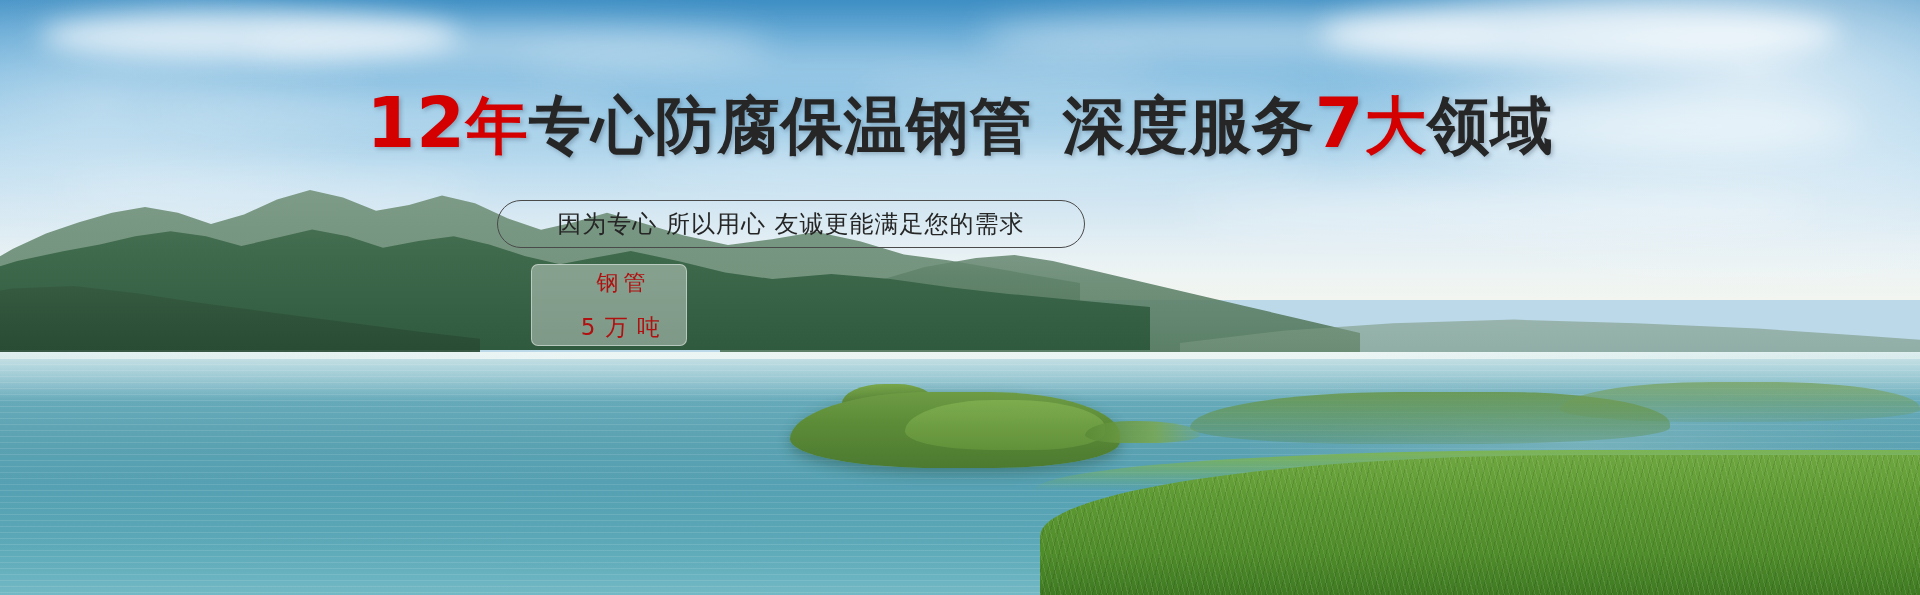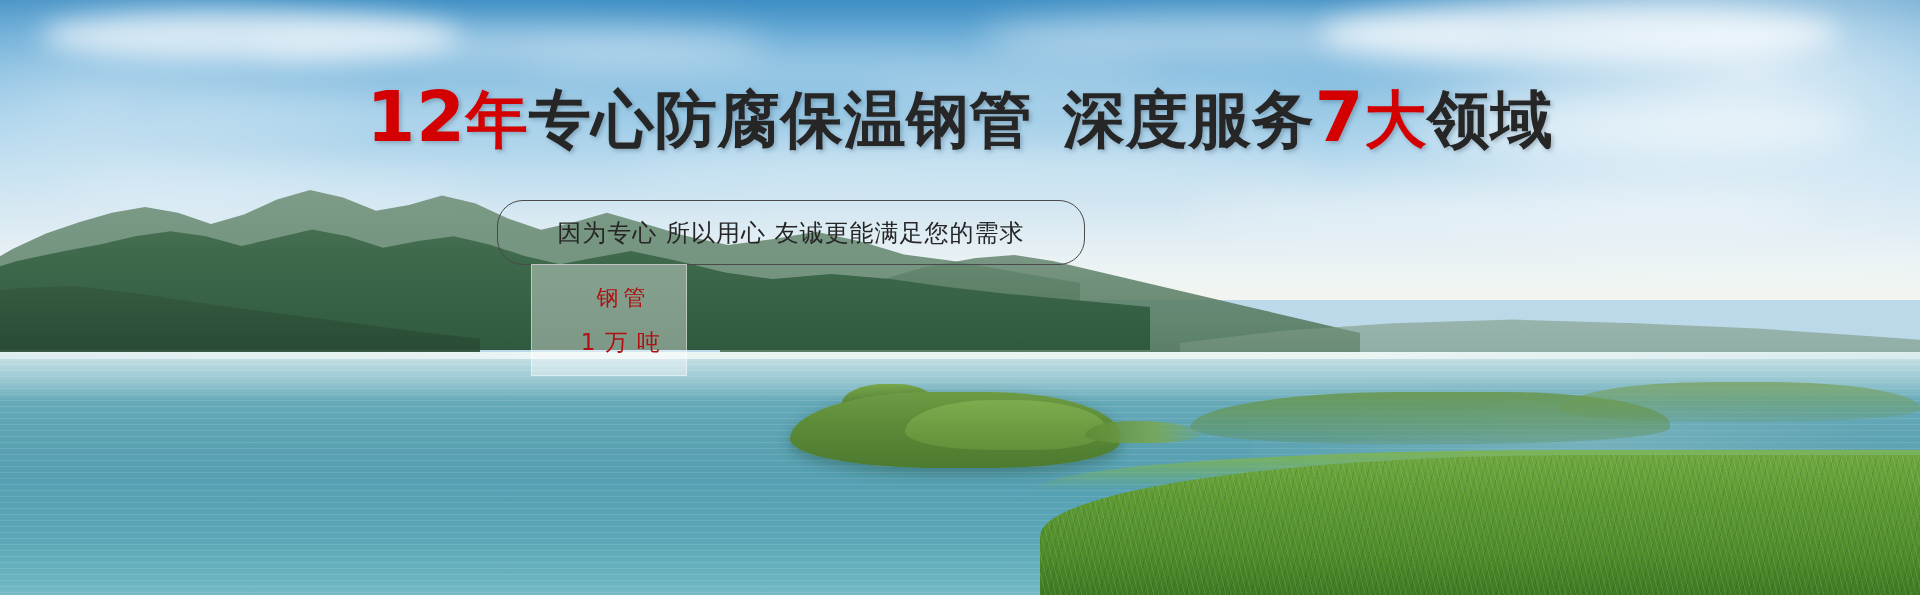--- a/index.html
+++ b/index.html
@@ -191,55 +191,55 @@
   }
 
   
   .headline {
     position:absolute;
     left:0; top:84px; width:1920px;
     text-align:center;
     font-size:62px;
     font-weight:bold;
     letter-spacing:1px;
-    line-height:66px;
+    line-height:79px;
     white-space:nowrap;
     font-family:"DejaVu Sans","Liberation Sans",sans-serif;
     text-shadow:2px 2px 4px rgba(40,60,80,0.30);
   }
   .hl-red   { color:#d40000; font-size:70px; }
   .hl-dark  { color:#262626; }
   .hl-gap   { display:inline-block; width:30px; }
 
   
   .pill {
     position:absolute;
     left:497px; top:200px;
-    width:588px; height:65px;
+    width:588px; height:48px;
     border:1px solid #4a4a4a;
     border-radius:26px;
     display:flex; align-items:center; justify-content:center;
     font-size:24px;
     letter-spacing:1px;
     color:#262626;
     font-family:"DejaVu Sans","Liberation Sans",sans-serif;
     white-space:nowrap;
   }
 
   
   .cards {
     position:absolute;
     left:531px; top:264px;
     display:flex;
     gap:10px;
   }
   .card {
-    width:156px; height:112px;
+    width:156px; height:82px;
     background:rgba(255,255,255,0.38);
-    border-radius:0;
+    border-radius:7px;
     border:1px solid rgba(255,255,255,0.45);
     display:flex; flex-direction:column;
     align-items:center; justify-content:center;
     gap:14px;
     font-family:"DejaVu Sans","Liberation Sans",sans-serif;
     padding-left:24px;
   }
   .card-label {
     font-size:22px;
     color:#b01010;
@@ -304,20 +304,20 @@
   </div>
 
   <div class="pill">
     <span>因为专心 所以用心 友诚更能满足您的需求</span>
   </div>
 
   <div class="cards">
 
     <div class="card">
       <div class="card-label">钢管</div>
-      <div class="card-value"><span>1 万 吨</span></div>
+      <div class="card-value"><span>5 万 吨</span></div>
     </div>
 
 
 
   </div>
 
 </div>
 
 </body></html>

